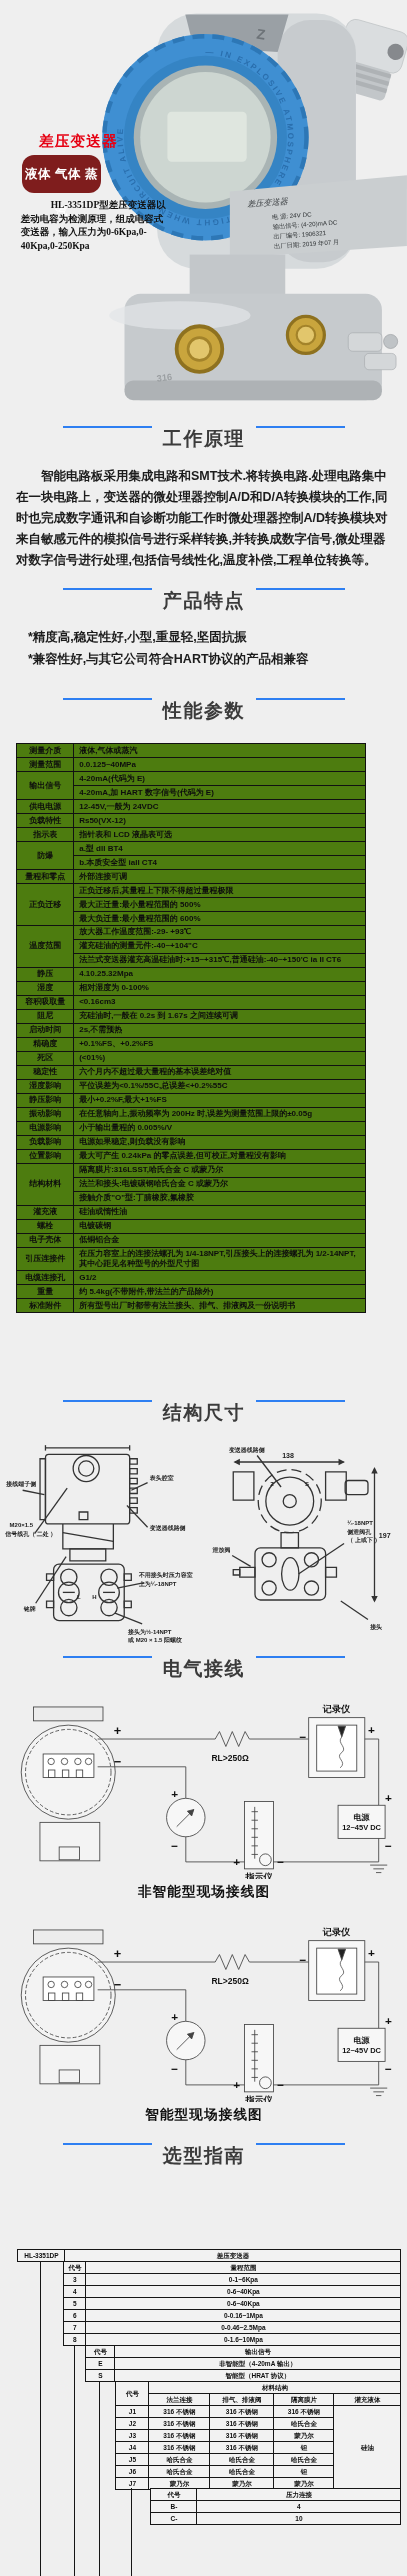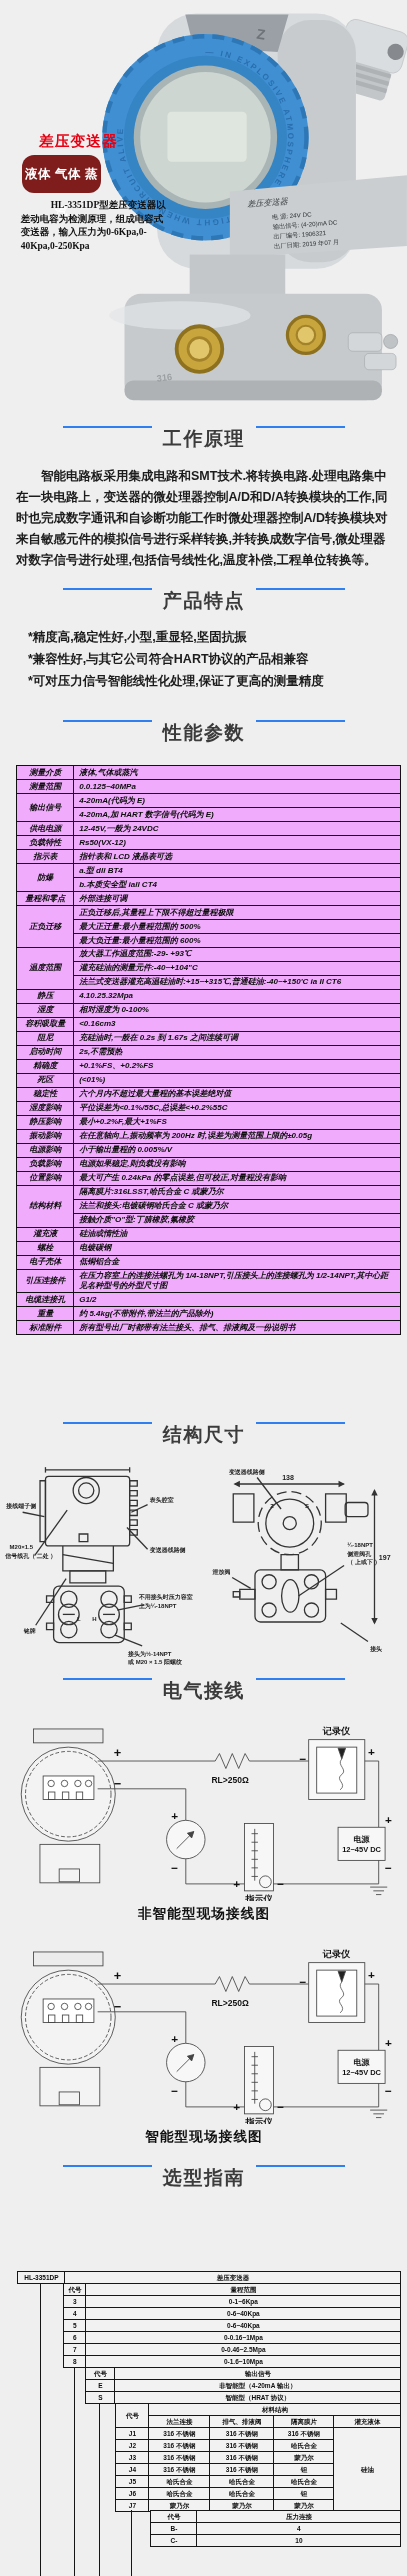--- a/index.html
+++ b/index.html
@@ -41,21 +41,21 @@
     text-indent:2em; color:#1c1c1c;
   }
   
   .features{width:370px; margin:12px auto 0 28px;}
   .feat{
     font-size:12.5px; font-weight:bold; line-height:22px; color:#1c1c1c;
     padding-left:14px; text-indent:-14px; width:359px;
   }
   
   table{border-collapse:collapse;}
-  .spec{width:385px; margin:19.6px auto 0 16.3px; border:1.6px solid #111; background:#f0abfc;font-style:italic;}
+  .spec{width:350px; margin:19.6px auto 0 16.3px; border:1.6px solid #111; background:#4d7c0f;}
   .spec td{
     border:1.1px solid #111; font-weight:bold; font-size:8px; color:#0d0d0d;
     padding:1.6px 4.9px; height:13px; line-height:9.8px;
   }
   .spec td.lbl{width:57px; text-align:center; padding:1.6px 1.1px;}
   
   .dims-row{display:flex; justify-content:center; gap:2.2px; margin-top:14px;}
   .draw{background:transparent;}
   .draw text{font-size:11px; fill:#222; font-weight:bold;}
   .draw .dim{font-size:13px;}
@@ -150,21 +150,20 @@
 <p class="principle-body">智能电路板采用集成电路和SMT技术.将转换电路.处理电路集中在一块电路上，变送器的微处理器控制A/D和D/A转换模块的工作,同时也完成数字通讯和自诊断功能工作时微处理器控制A/D转换模块对来自敏感元件的模拟信号进行采样转换,并转换成数字信号,微处理器对数字信号进行处理,包括信号线性化,温度补偿,工程单位转换等。</p>
 
 <div class="sec-head" style="margin-top:17px">
   <div class="bar"></div>
   <div class="t">产品特点</div>
   <div class="bar"></div>
 </div>
 <div class="features">
     <div class="feat">*精度高,稳定性好,小型,重显轻,坚固抗振</div>
     <div class="feat">*兼容性好,与其它公司符合HART协议的产品相兼容</div>
-    <div class="feat">*可对压力信号智能线性化处理,保证了更高的测量精度</div>
   </div>
 
 <div class="sec-head" style="margin-top:28px">
   <div class="bar"></div>
   <div class="t">性能参数</div>
   <div class="bar"></div>
 </div>
 <table class="spec">
     <tbody id="spec-body">
       <tr>

